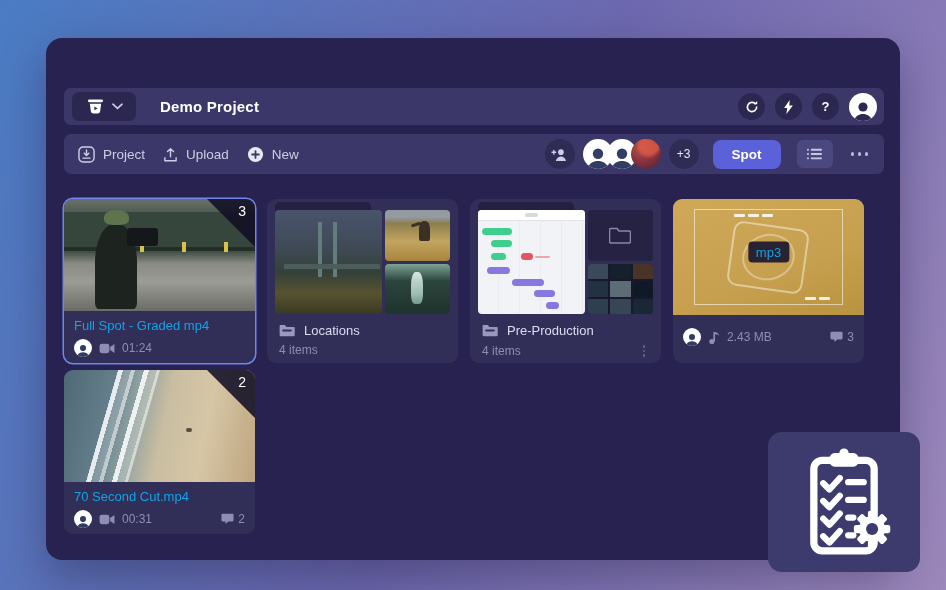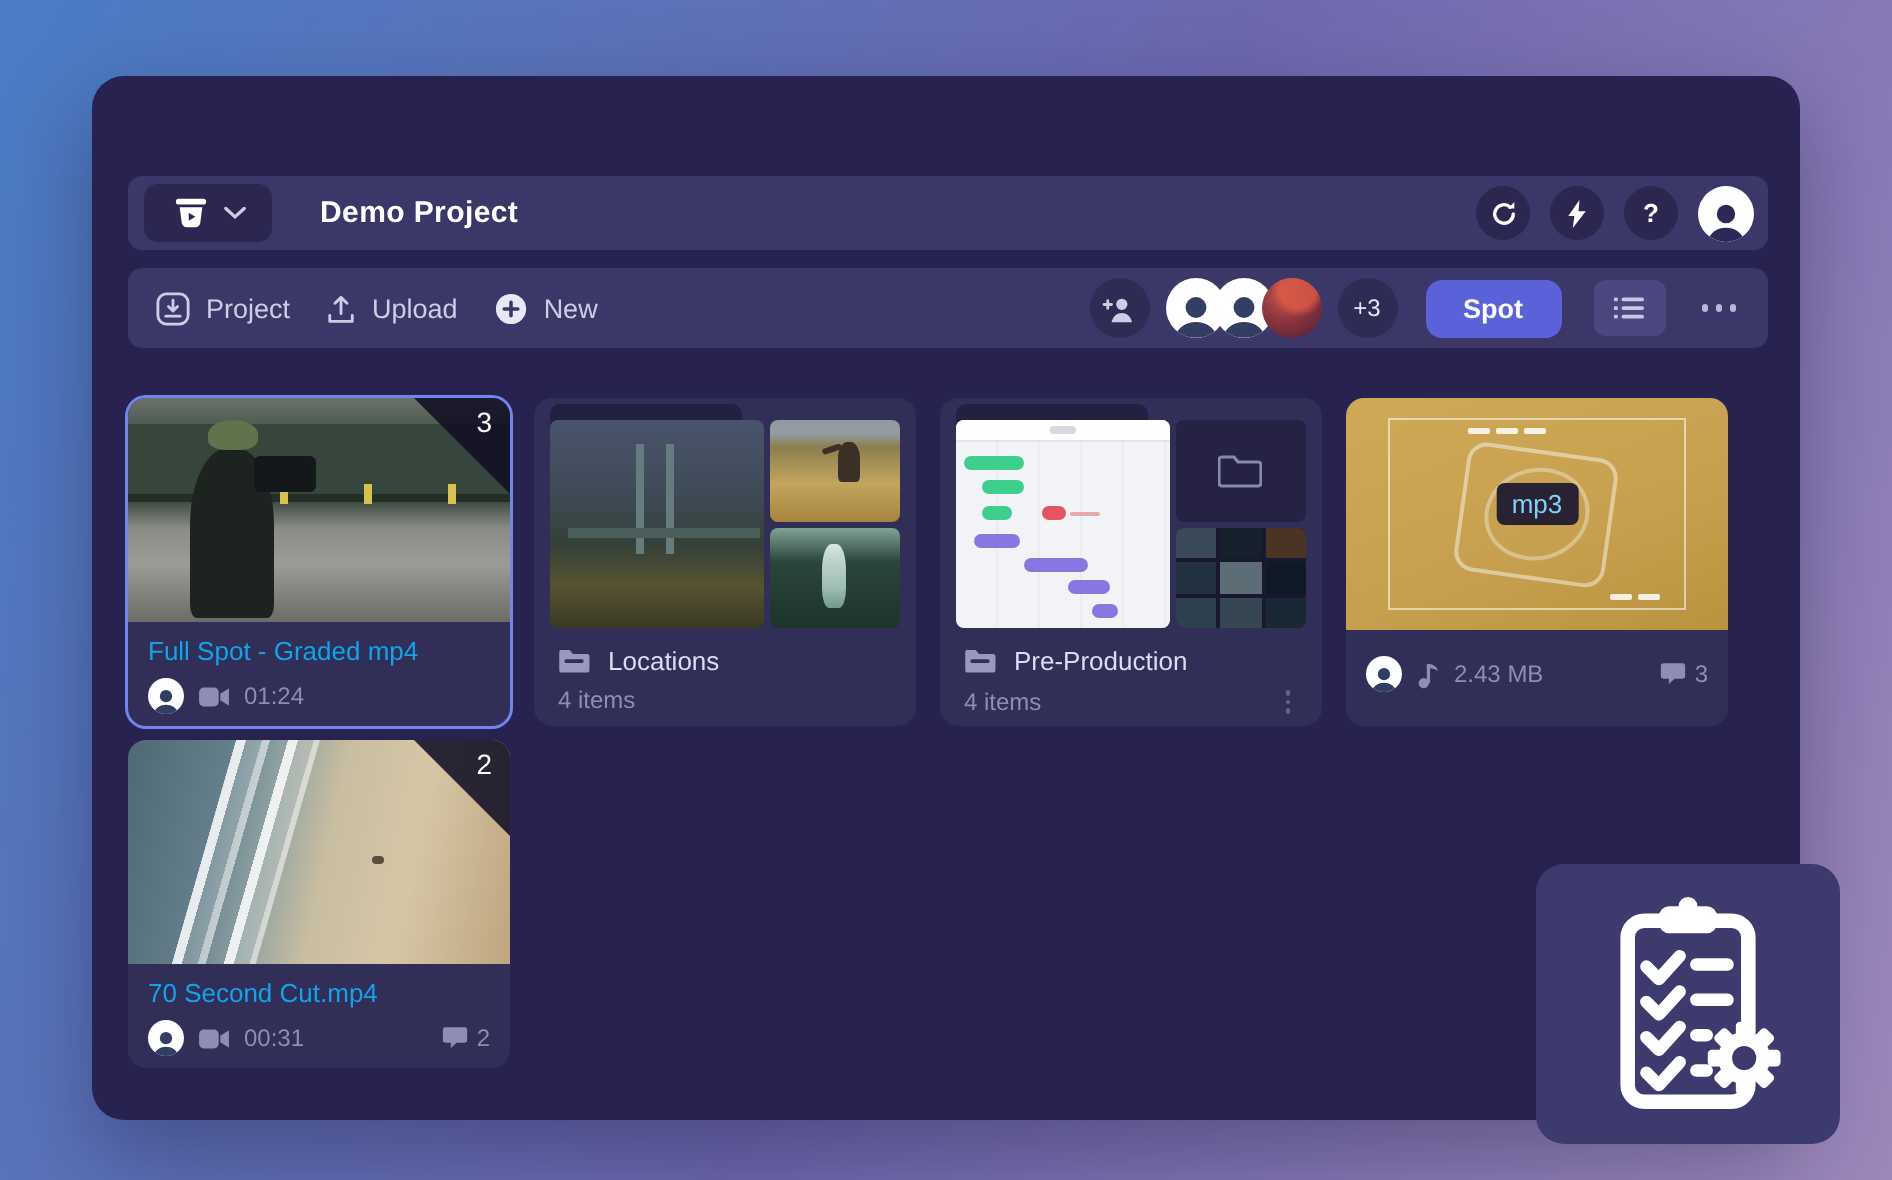--- a/index.html
+++ b/index.html
@@ -143,21 +143,21 @@
   .art-gold .orn { position:absolute; left:30%; top:22%; width:40%; height:56%;
     border:2px solid rgba(255,255,255,.45); border-radius:10px; transform:rotate(8deg); }
   .art-gold .orn2 { position:absolute; left:36%; top:30%; width:28%; height:40%;
     border:2px solid rgba(255,255,255,.35); border-radius:50%; transform:rotate(-14deg); }
   .art-gold .toptext, .art-gold .bottext { position:absolute; display:flex; gap:3px; }
   .art-gold .toptext { top:13%; left:32%; }
   .art-gold .bottext { bottom:13%; right:18%; }
   .art-gold .toptext i, .art-gold .bottext i { display:block; width:11px; height:3px;
     background:rgba(255,255,255,.85); border-radius:1px; }
   .mp3-badge { position:absolute; left:50%; top:46%; transform:translate(-50%,-50%);
-    background:rgba(26,23,48,.92); color:#7dd3fc; font-size:13px;
+    background:rgba(26,23,48,.92); color:#0ea5e9; font-size:13px;
     padding:3px 8px; border-radius:4px; }
 
   .art-beach { width:100%; height:100%;
     background:linear-gradient(102deg,#4e6876 0%, #647f8b 24%, #8da0a2 36%, #c9bea1 52%, #d6c6a6 72%, #bfa57e 100%); }
   .art-beach .foam { position:absolute; left:20%; top:-6%; width:22%; height:112%;
     transform:skewX(-16deg);
     background:repeating-linear-gradient(90deg, rgba(255,255,255,.85) 0 5px,
       rgba(255,255,255,.18) 5px 13px, rgba(255,255,255,.55) 13px 17px, transparent 17px 26px); }
   .art-beach .spot { position:absolute; left:64%; top:52%; width:6px; height:4px;
     background:#5a4e3c; border-radius:2px; }

